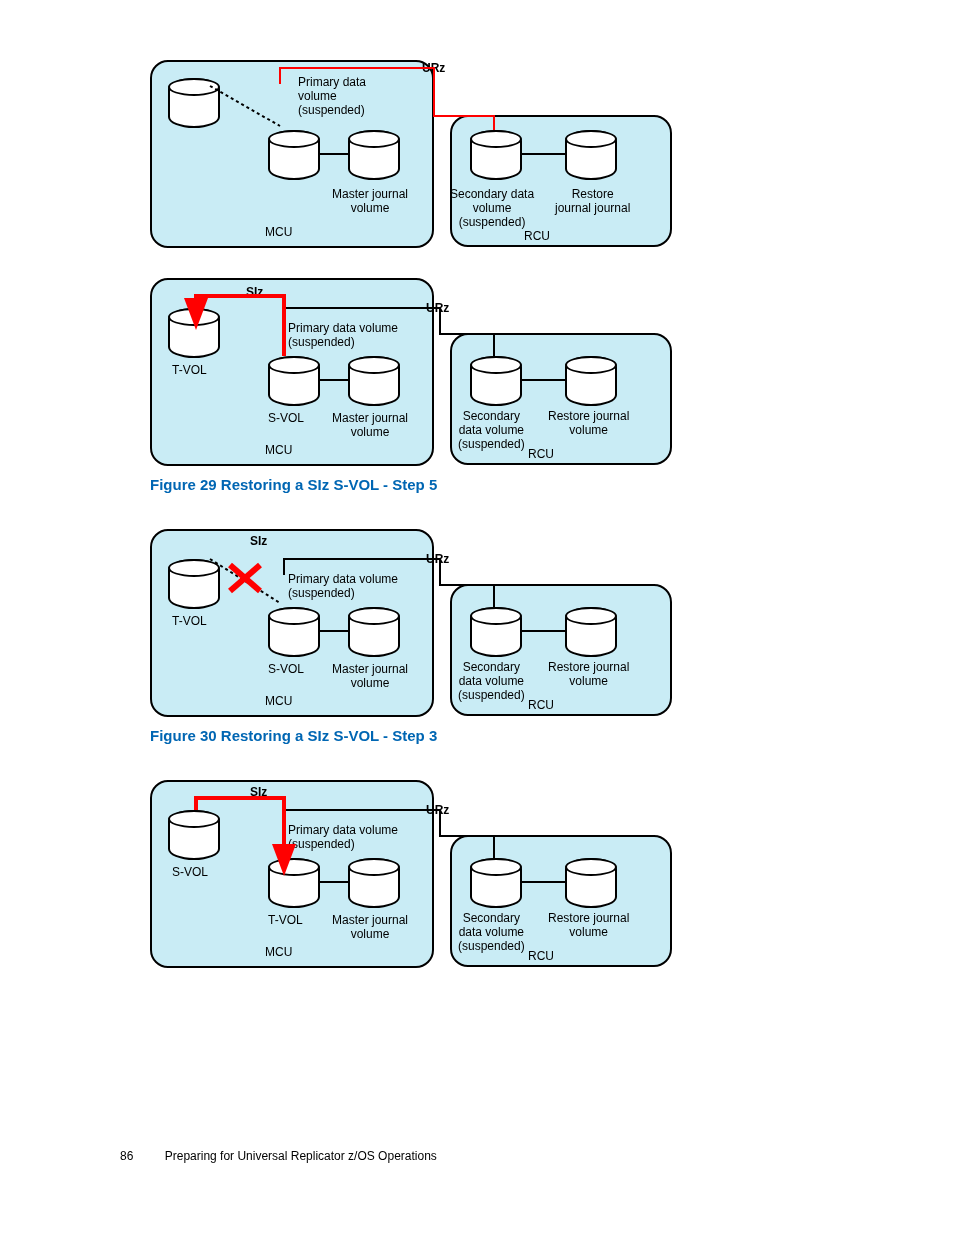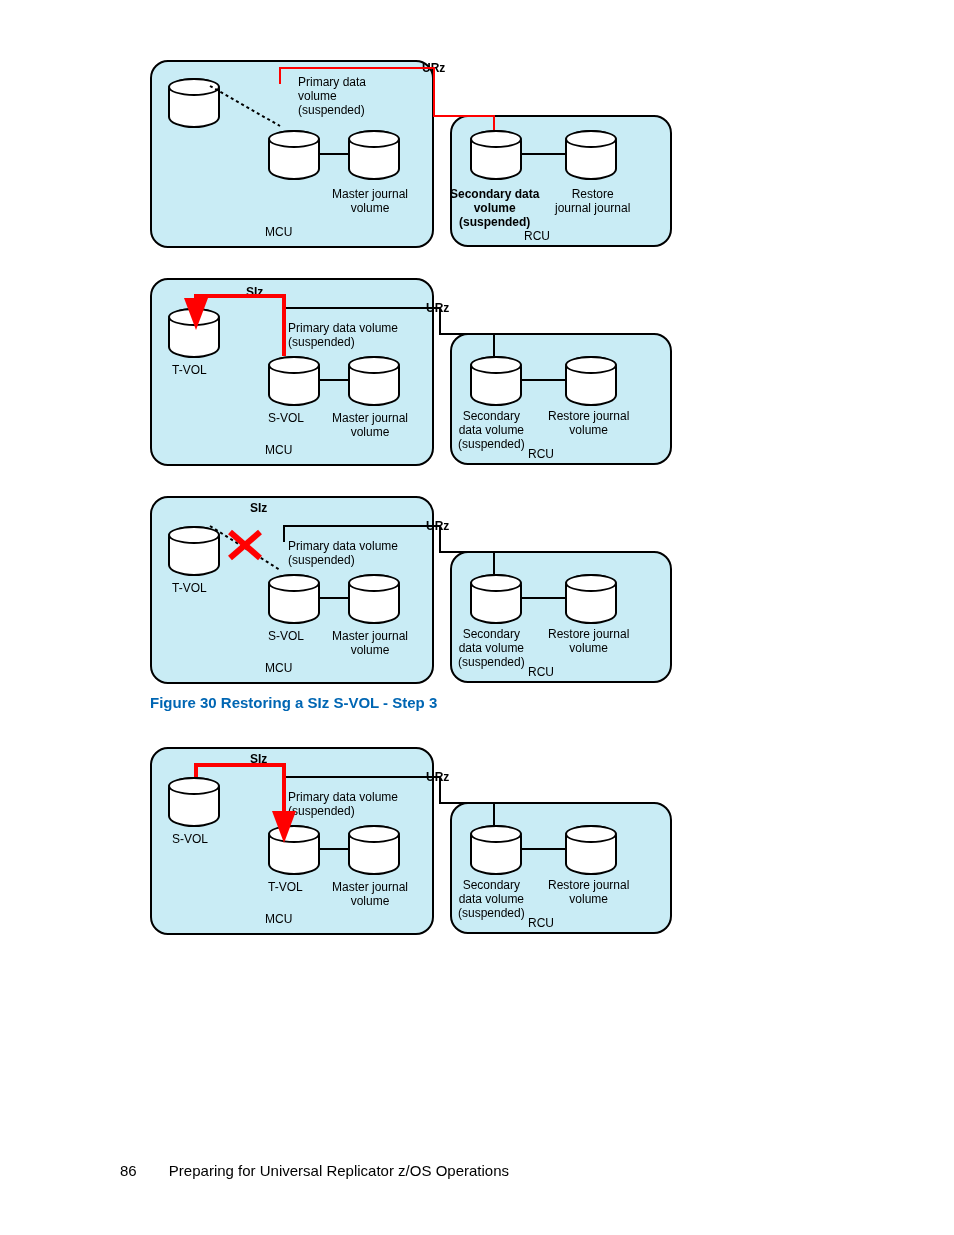--- a/index.html
+++ b/index.html
@@ -71,22 +71,22 @@
   svg.overlay {
     position: absolute;
     left: 0; top: 0;
     width: 540px; height: 190px;
     pointer-events: none;
   }
 
   .footer {
     position: absolute;
     left: 120px;
-    bottom: 56px;
-    font-size: 15px;
+    bottom: 72px;
+    font-size: 12px;
   }
   .footer .pn { margin-right: 28px; }
 </style>
 </head>
 <body>
 
 <div class="page">
 
   <div class="figwrap">
     <div class="diagram">
@@ -99,21 +99,21 @@
       <div class="vol" style="left:320px; top:70px;"></div>
       <div class="vol" style="left:415px; top:70px;"></div>
 
       <span class="lbl" style="left:132px; top:16px; text-align:left; white-space:pre; font-size:12px;margin-left:16px;">Primary data
 volume
 (suspended)</span>
       <span class="lbl bold" style="left:272px; top:2px;">URz</span>
       <span class="lbl" style="left:182px; top:128px;">Master journal
 volume</span>
       <span class="lbl" style="left:115px; top:166px;">MCU</span>
-      <span class="lbl" style="left:300px; top:128px;font-weight:bold;">Secondary data
+      <span class="lbl" style="left:300px; top:128px;">Secondary data
 volume
 (suspended)</span>
       <span class="lbl" style="left:405px; top:128px;">Restore
 journal journal</span>
       <span class="lbl" style="left:374px; top:170px;">RCU</span>
 
       <svg class="overlay">
         <line x1="60" y1="26" x2="130" y2="66" stroke="#000" stroke-width="2" stroke-dasharray="3,3"></line>
         <line x1="168" y1="94" x2="198" y2="94" stroke="#000" stroke-width="2"></line>
         <line x1="370" y1="94" x2="415" y2="94" stroke="#000" stroke-width="2"></line>
@@ -156,20 +156,21 @@
             <path d="M0,0 L0,6 L8,3 z" fill="#ff0000"></path>
           </marker>
         </defs>
         <line x1="168" y1="102" x2="198" y2="102" stroke="#000" stroke-width="2"></line>
         <line x1="370" y1="102" x2="415" y2="102" stroke="#000" stroke-width="2"></line>
         <polyline points="134,46 134,30 290,30 290,56 344,56 344,78" fill="none" stroke="#000" stroke-width="2"></polyline>
 
         <polyline points="134,78 134,18 46,18 46,28" fill="none" stroke="#ff0000" stroke-width="4" marker-end="url(#arrR29)"></polyline>
       </svg>
     </div>
+    <div class="cap">Figure 29 Restoring a SIz S-VOL - Step 5</div>
   </div>
 
   <div class="figwrap">
     <div class="diagram">
       <div class="box mcu-box"></div>
       <div class="box rcu-box"></div>
 
       <div class="vol" style="left:18px; top:30px;"></div>
       <div class="vol" style="left:118px; top:78px;"></div>
       <div class="vol" style="left:198px; top:78px;"></div>

